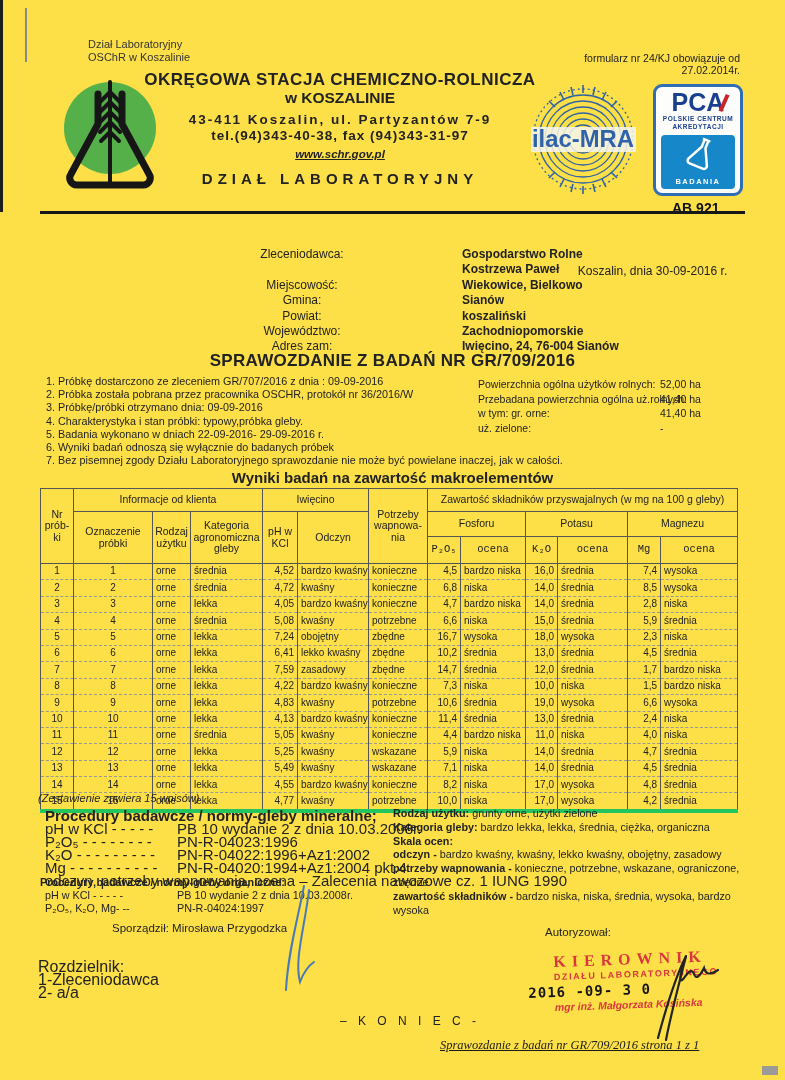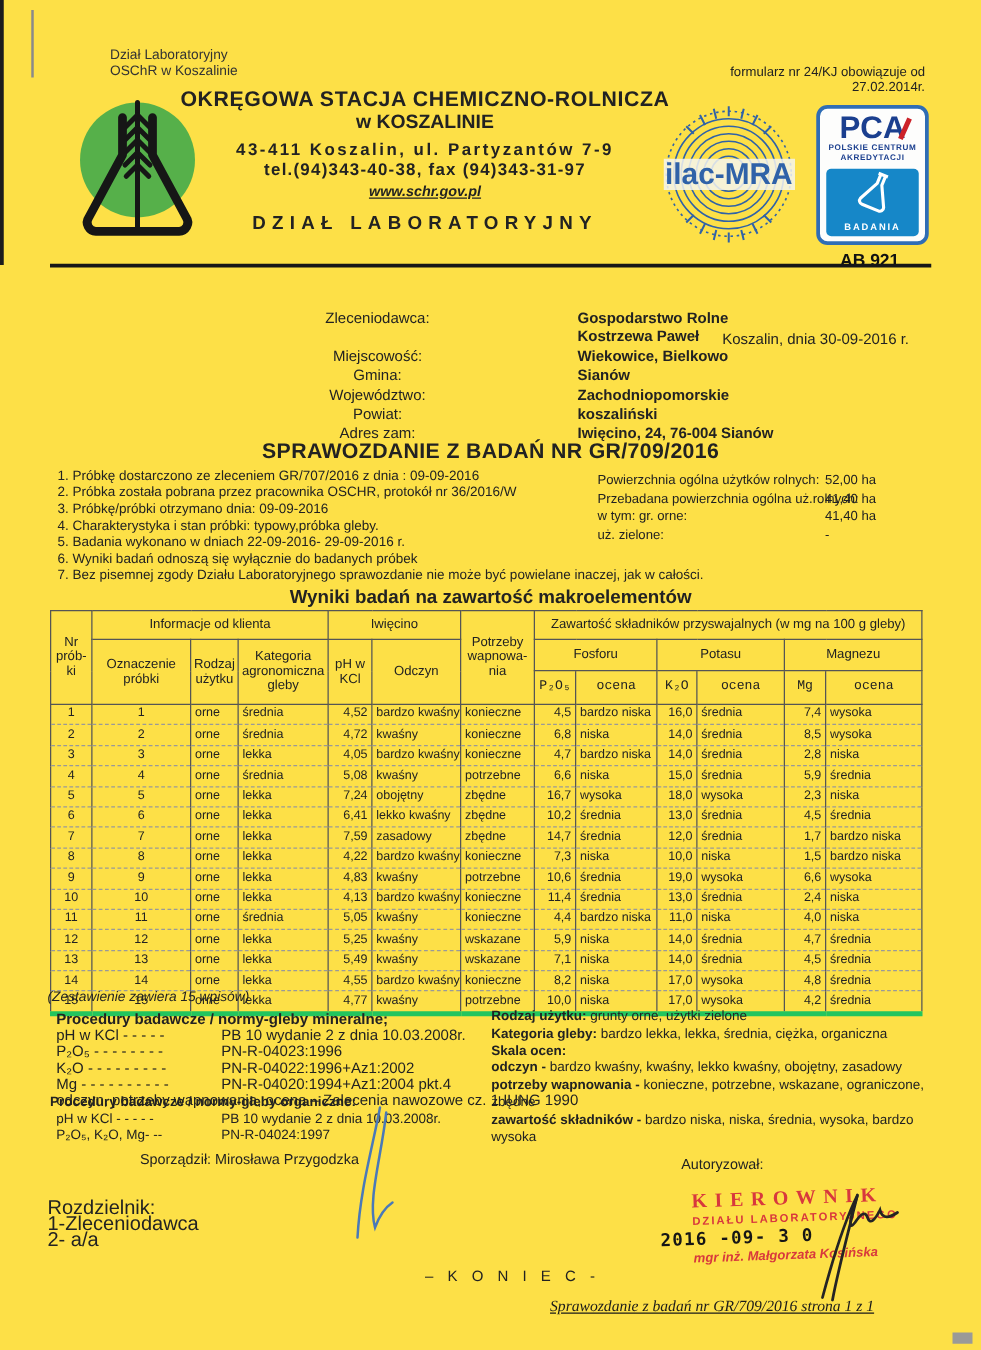--- a/index.html
+++ b/index.html
@@ -60,21 +60,21 @@
   table{border-collapse:collapse;table-layout:fixed;width:697px;}
   th,td{border:1px solid #555;overflow:hidden;}
   th{font-weight:normal;font-size:10.5px;padding:1px 2px;color:#222;line-height:11.5px;text-align:center;vertical-align:middle;}
   td{font-size:10px;padding:1px 3px;height:13.4px;line-height:12.5px;border-top:none;border-bottom:1px dashed #999;white-space:nowrap;}
   tbody tr:last-child td{border-bottom:4px solid #22c55e;}
   td.c{text-align:center;} td.l{text-align:left;} td.r{text-align:right;}
   tr.h1 th{height:20px;} tr.h2 th{height:22px;} tr.h3 th{height:24px;font-family:Liberation Mono, monospace;}
 
   .list-note{left:38px;top:792px;font-size:11px;font-style:italic;}
 
-  .proc{left:45px;top:809px;font-size:12px;line-height:13px;}
+  .proc{left:45px;top:809px;font-size:15px;line-height:13px;}
   .proc .ttl{font-weight:bold;}
   .proc-line{display:flex;}
   .proc-line .pn{width:132px;white-space:nowrap;}
   .proc2{left:40px;top:876px;font-size:10.8px;line-height:13px;}
   .proc2 .ttl{font-weight:bold;}
 
   .legend{left:393px;top:807px;font-size:10.8px;line-height:13.8px;width:370px;}
   .legend .b{font-weight:bold;}
 
   .prepared{left:112px;top:922px;font-size:11.5px;}
@@ -188,26 +188,26 @@
     </div>
       <div class="client-row">
       <span class="lbl">Miejscowość:</span>
       <span class="val">Wiekowice, Bielkowo</span>
     </div>
       <div class="client-row">
       <span class="lbl">Gmina:</span>
       <span class="val">Sianów</span>
     </div>
       <div class="client-row">
+      <span class="lbl">Powiat:</span>
+      <span class="val">koszaliński</span>
+    </div>
+      <div class="client-row">
       <span class="lbl">Województwo:</span>
       <span class="val">Zachodniopomorskie</span>
-    </div>
-      <div class="client-row">
-      <span class="lbl">Powiat:</span>
-      <span class="val">koszaliński</span>
     </div>
       <div class="client-row">
       <span class="lbl">Adres zam:</span>
       <span class="val">Iwięcino, 24, 76-004 Sianów</span>
     </div>
     </div>
 
   <div class="abs report-title">SPRAWOZDANIE Z BADAŃ NR GR/709/2016</div>
 
   <div class="abs notes">

